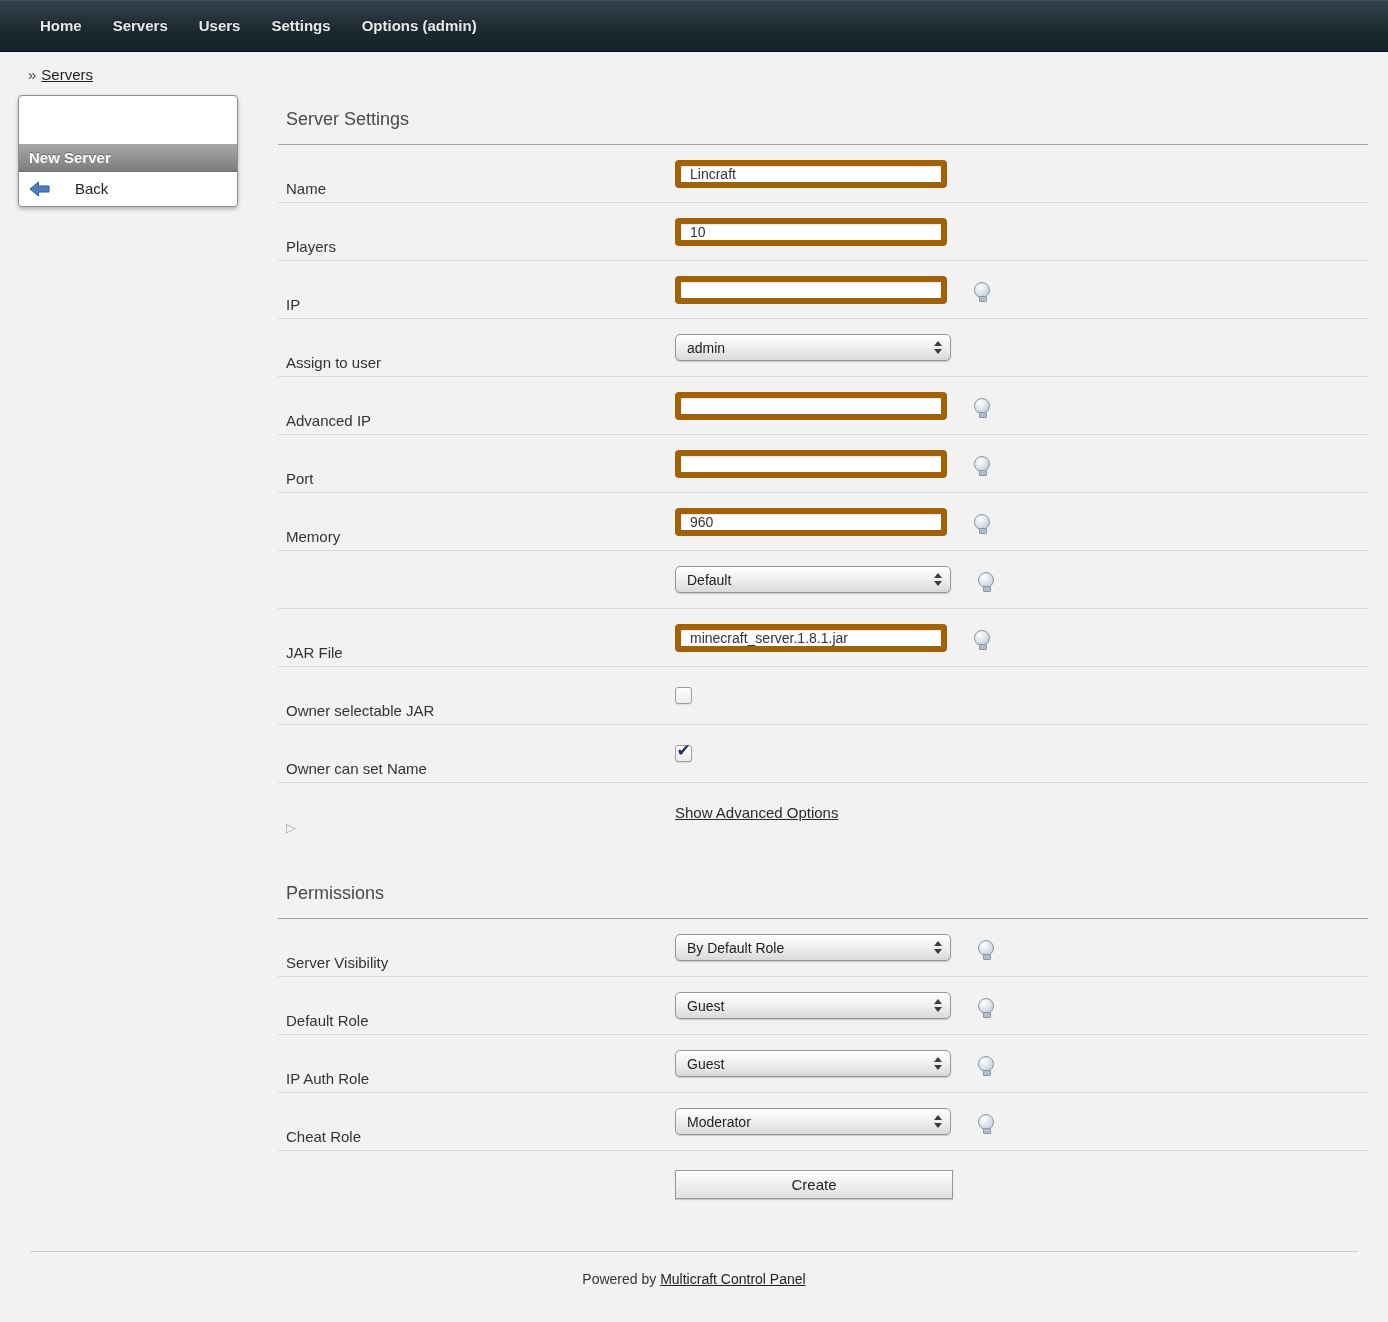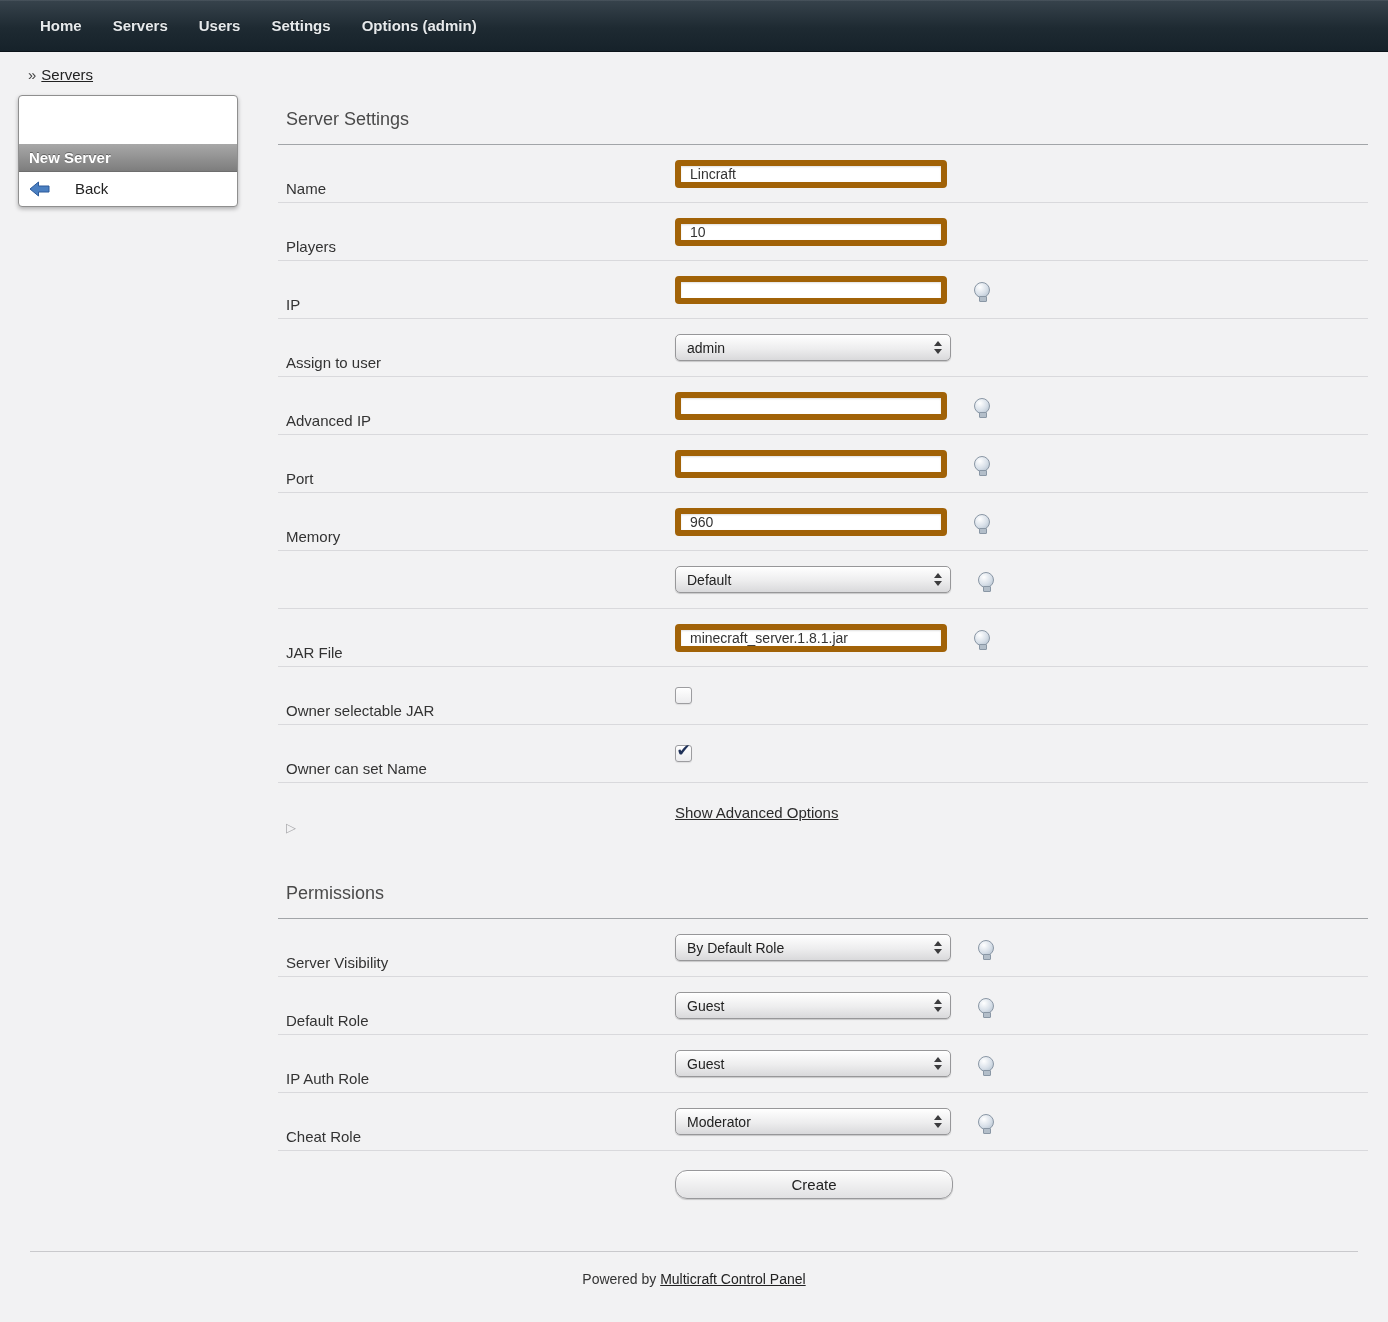--- a/index.html
+++ b/index.html
@@ -122,21 +122,21 @@
     font-family: "DejaVu Sans", sans-serif;
     font-size: 17px; font-weight: bold; color: #1f3158;
     line-height: 1; transform: translateY(-3px);
   }
 
   .advanced-toggle-icon { color: #a9a9ac; font-size: 13px; cursor: pointer; }
   .advanced-link { font-size: 15px; color: #2b2b2b; text-decoration: underline; cursor: pointer; }
 
   .create-button {
     width: 278px; height: 29px;
-    border: 1px solid #98989b; border-radius: 12px;
+    border: 1px solid #98989b; border-radius: 0;
     background: linear-gradient(#fdfdfd, #e1e1e3);
     box-shadow: 0 1px 1px rgba(0,0,0,0.18), inset 0 1px 0 #fff;
     font-family: "Liberation Sans", sans-serif;
     font-size: 15px; color: #222; cursor: pointer;
   }
   .create-row { padding: 14px 0 6px; }
 
   
   .footer {
     margin: 42px 30px 0;

